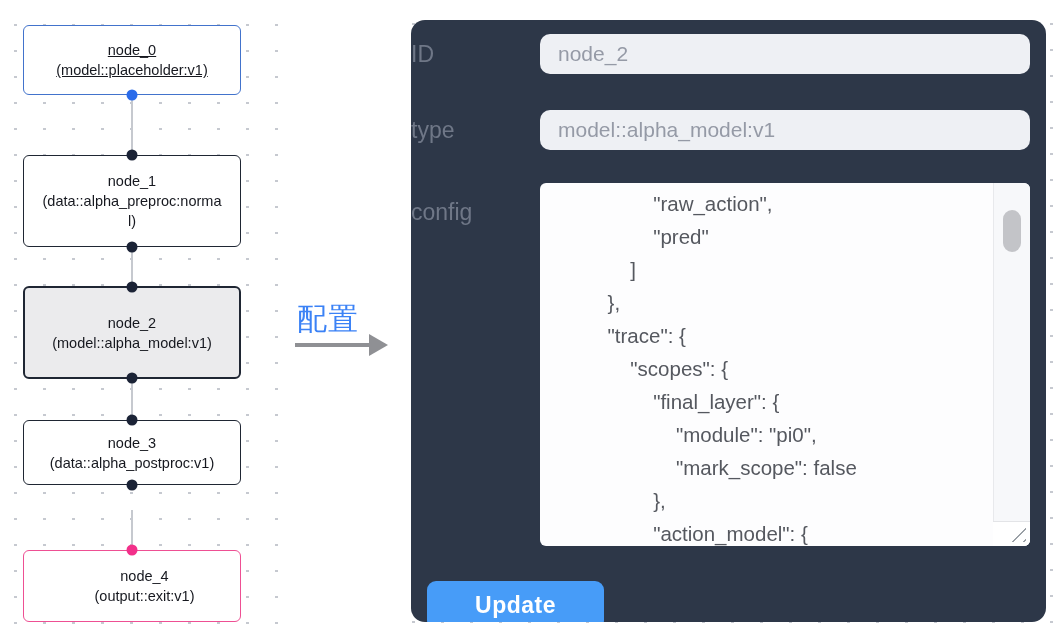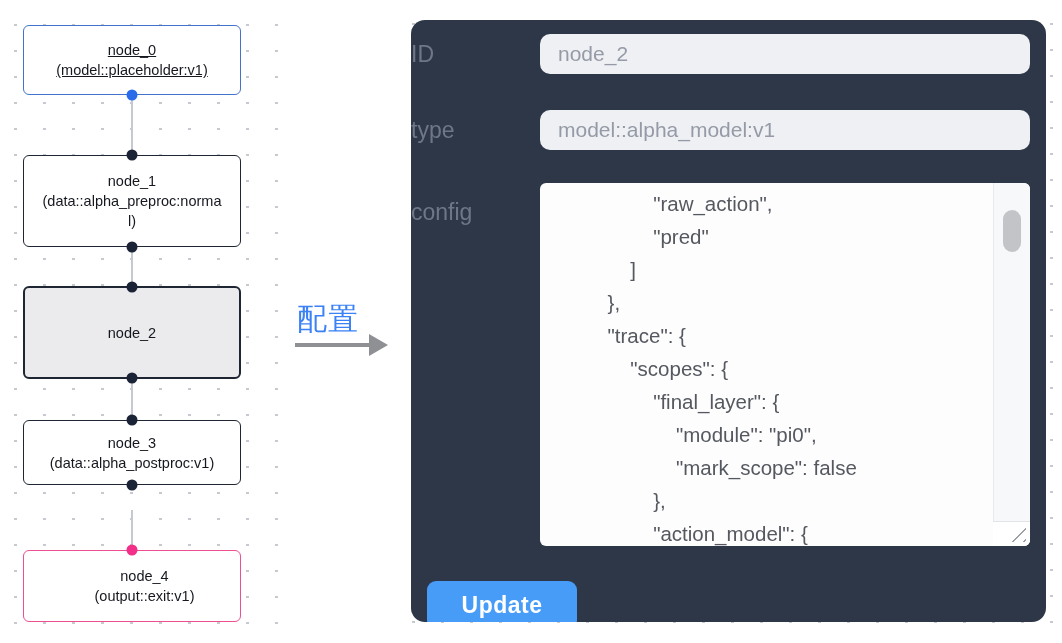--- a/index.html
+++ b/index.html
@@ -69,21 +69,21 @@
     background:#f7f8fa;border-left:1px solid #e8e9ec;}
   .scroll-thumb{position:absolute;top:27px;left:9px;width:18px;height:42px;
     background:#c3c4c8;border-radius:9px;}
   .resize-corner{position:absolute;right:0;bottom:0;width:37px;height:25px;
     background:#fff;border-top:1px solid #e3e4e7;}
   .resize-corner::after{content:"";position:absolute;right:4px;bottom:4px;
     width:15px;height:15px;
     background:repeating-linear-gradient(135deg,transparent 0 3px,#9aa0a6 3px 4.5px,transparent 4.5px 8px);
     clip-path:polygon(100% 0,100% 100%,0 100%);}
 
-  .update-btn{position:absolute;left:16px;top:561px;width:150px;height:48px;
+  .update-btn{position:absolute;left:16px;top:561px;width:177px;height:48px;
     background:var(--button_bg);border:none;border-radius:9px;color:#fff;
     font-size:23px;font-weight:700;font-family:"Liberation Sans",sans-serif;
     letter-spacing:0.5px;cursor:pointer;}
 </style>
 </head>
 <body>
 
 <div class="canvas">
 
   <div class="dot-region dots-left"></div>
@@ -104,20 +104,21 @@
     <span class="port port-top"></span>
     <span class="port port-bottom"></span>
     <div class="line">node_1</div>
     <div class="line">(data::alpha_preproc:normal)</div>
   </div>
 
   <div class="node node-selected" style="top:286px;height:93px;padding:4px 23px">
     <span class="port port-top"></span>
     <span class="port port-bottom"></span>
     <div class="line">node_2</div>
+    <div class="line">(model::alpha_model:v1)</div>
   </div>
 
   <div class="node" style="top:420px;height:65px">
     <span class="port port-top"></span>
     <span class="port port-bottom"></span>
     <div class="line">node_3</div>
     <div class="line">(data::alpha_postproc:v1)</div>
   </div>
 
   <div class="node node-output" style="top:550px;height:72px">

